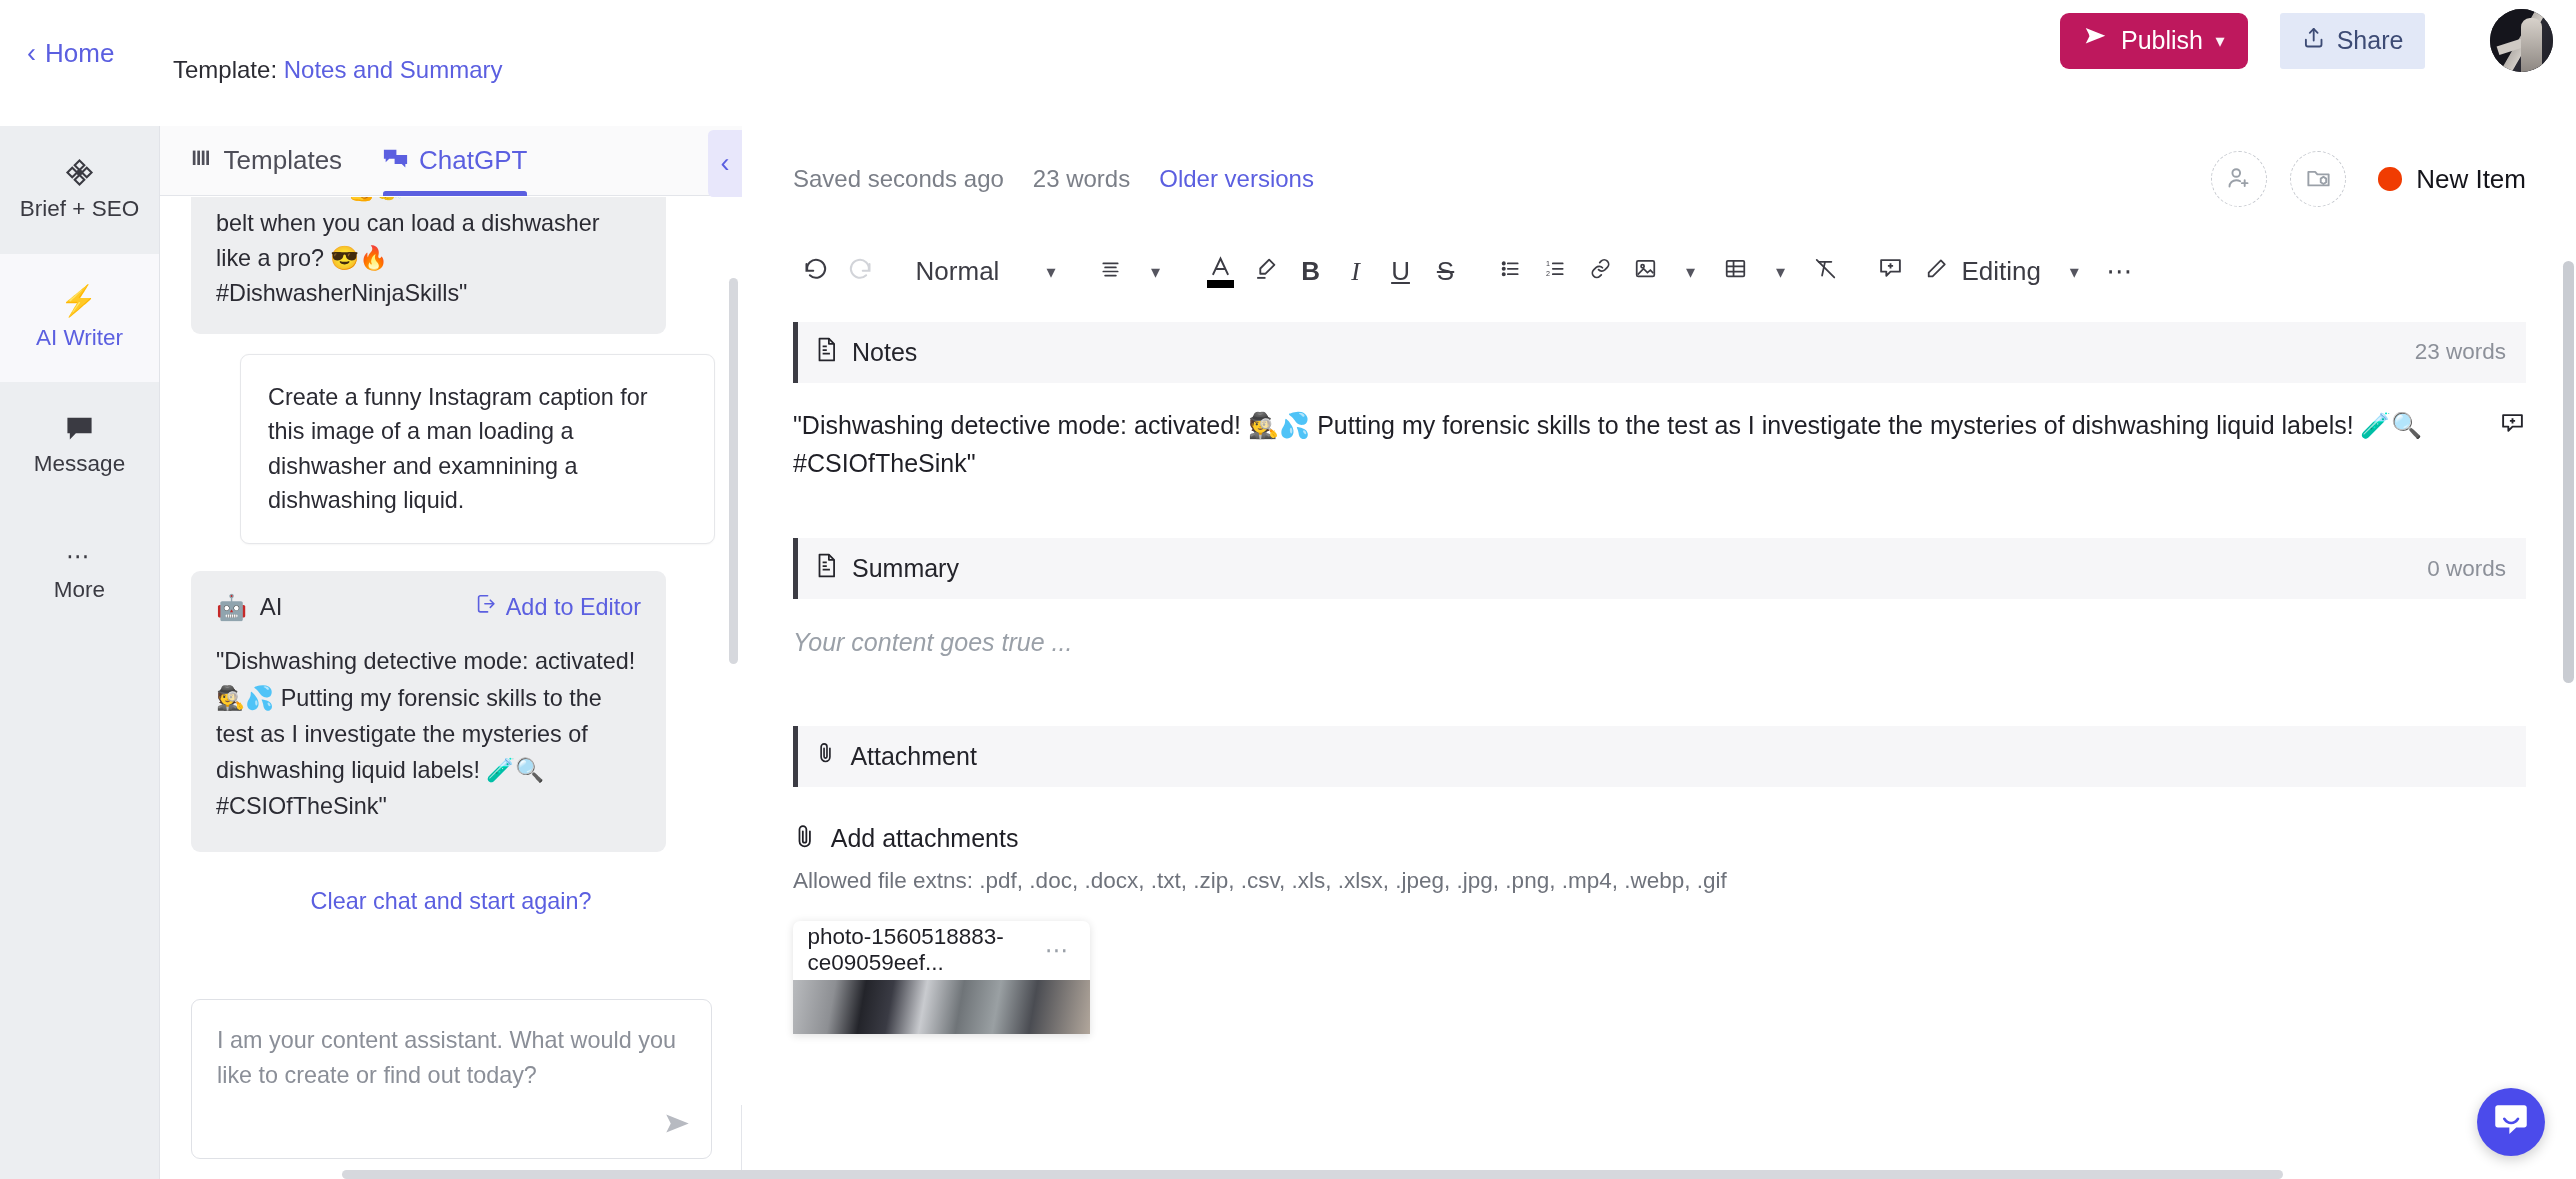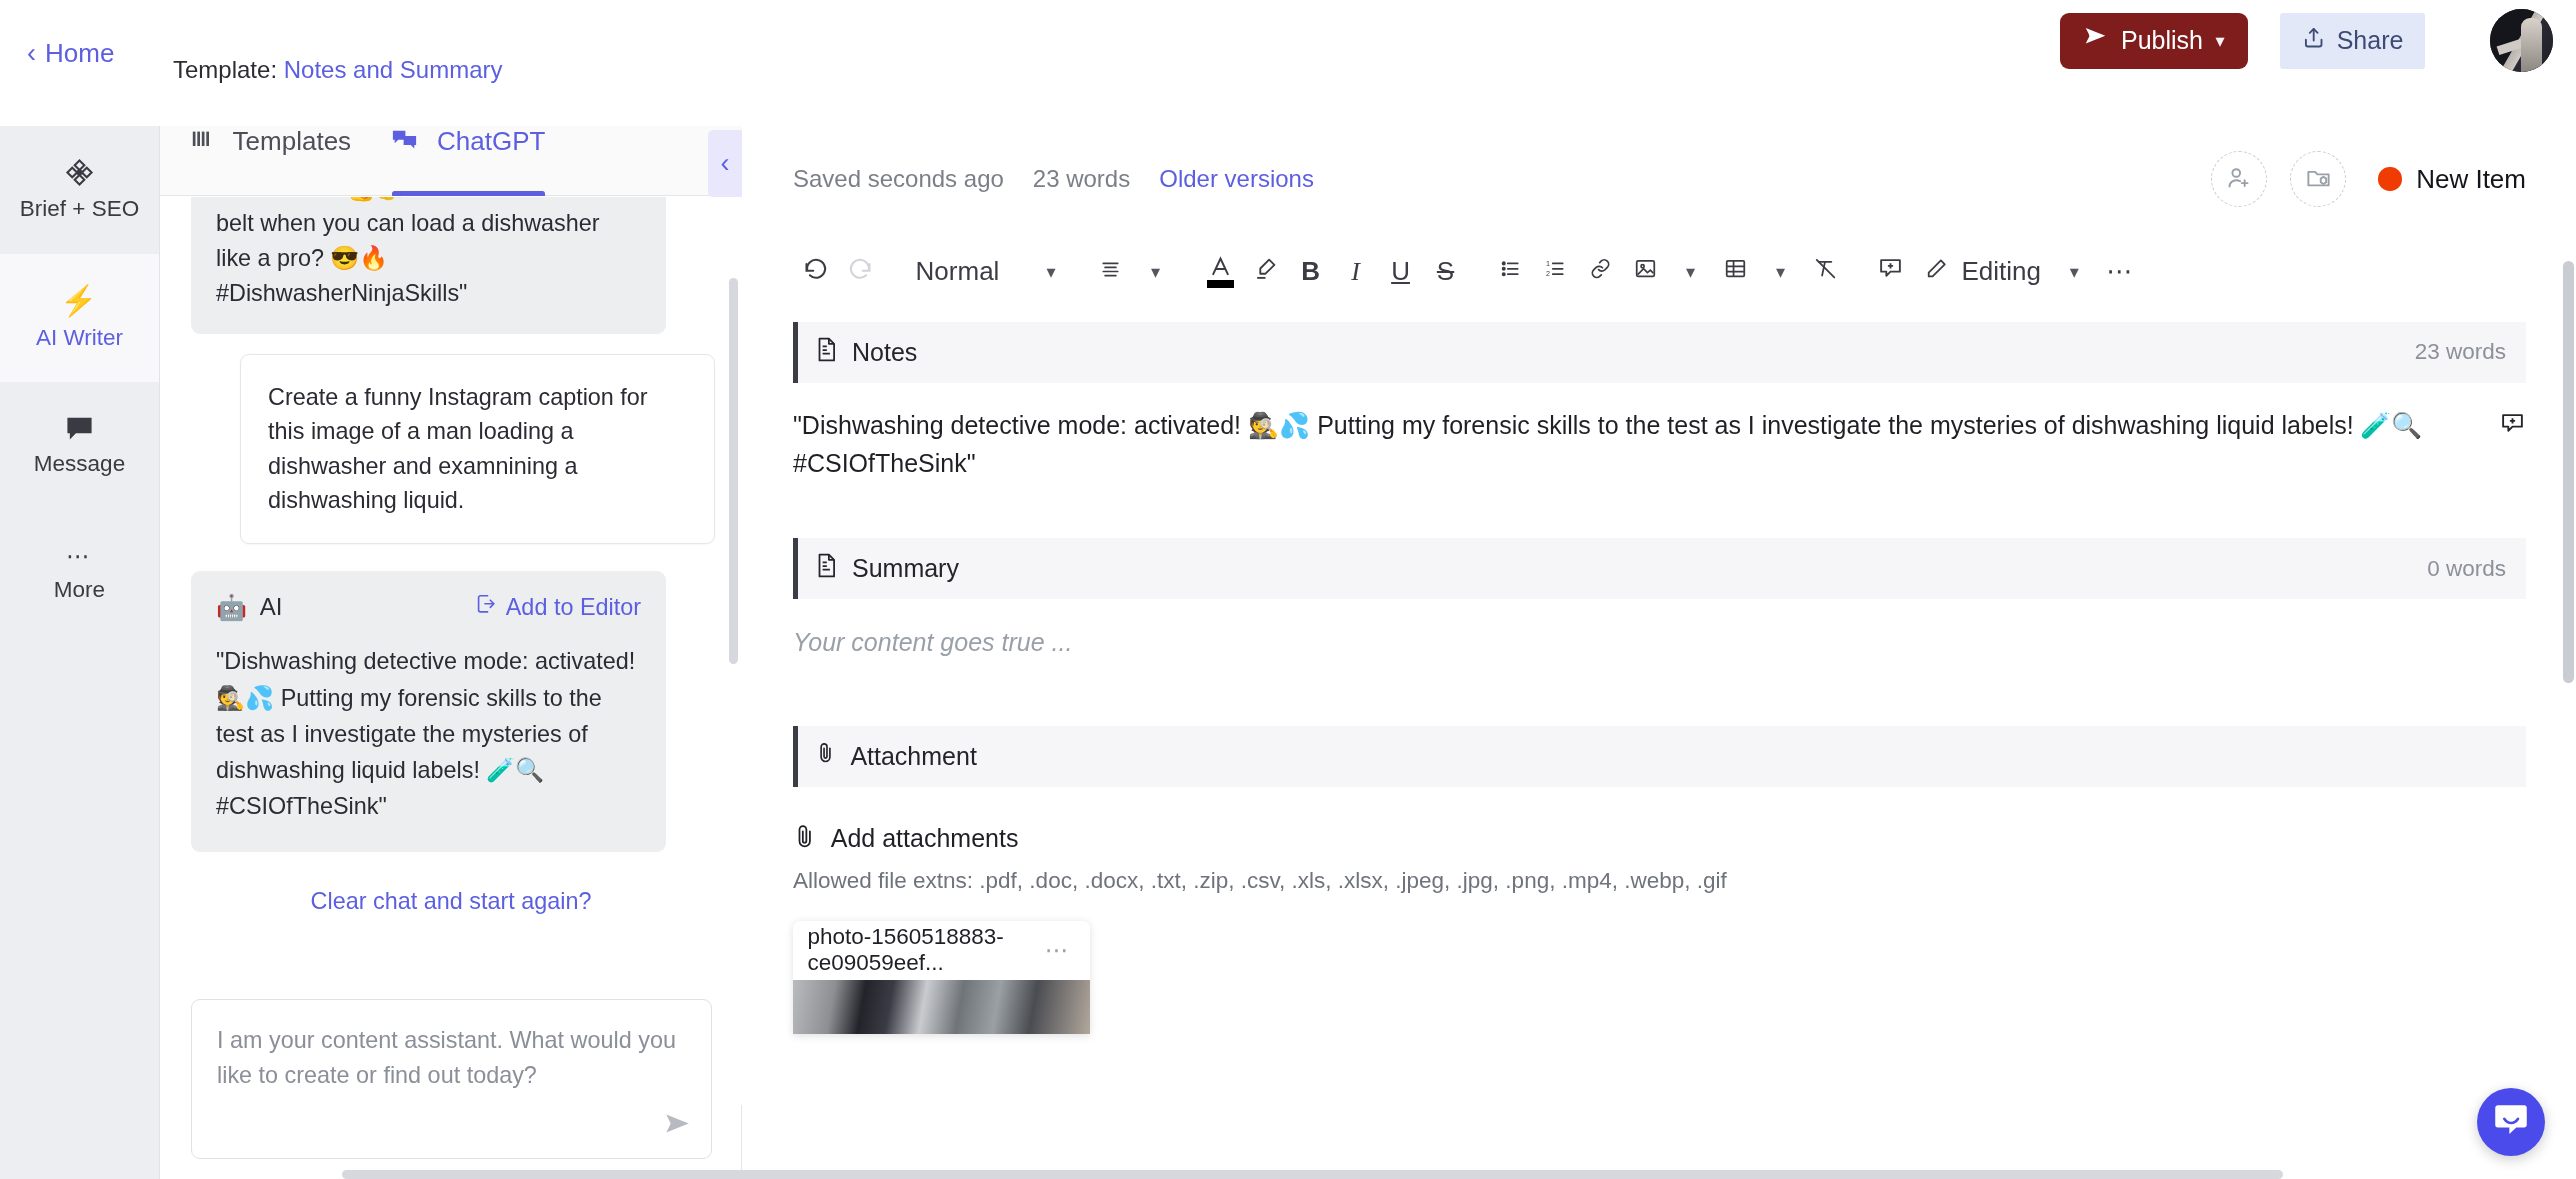--- a/index.html
+++ b/index.html
@@ -24,21 +24,21 @@
   .home-chevron { font-size: 27px; line-height: 1; font-weight: 400; }
   .template-line {
     position: absolute; left: 173px; top: 56px;
     font-size: 24px; color: #2c2c33;
   }
   .template-line .tpl-name { color: #5b5fe0; cursor: pointer; }
 
   .publish-btn {
     position: absolute; right: 328px; top: 12.6px;
     height: 56px; padding: 0 23.4px;
-    background: #7f1d1d; border-radius: 9px;
+    background: #be185d; border-radius: 9px;
     display: flex; align-items: center; gap: 12.6px;
     color: #fff; font-size: 25px; cursor: pointer;
   }
   .publish-btn .send-ico { font-size: 23.4px; transform: translateY(-0.9px); }
   .publish-btn .caret { font-size: 18px; opacity: .95; }
 
   .share-btn {
     position: absolute; right: 151px; top: 12.6px;
     height: 56px; padding: 0 21.6px;
     background: #e2e8f7; border-radius: 3px;
@@ -75,21 +75,21 @@
   .chatpanel {
     position: absolute; left: 160px; top: 126px; width: 582px; height: 1053px;
     background: #ffffff; border-right: 0.9px solid #e3e5ea;
   }
   .chat-tabs {
     position: absolute; top: 0; left: 0; width: 582px; height: 70px;
     background: #fafafb; border-bottom: 0.9px solid #e3e5ea;
     display: flex; align-items: center; padding-left: 31px; gap: 41px;
   }
   .chat-tab {
-    display: flex; align-items: flex-start; gap: 20px;
+    display: flex; align-items: center; gap: 11px;
     font-size: 26px; color: #4e4e58; height: 70px; cursor: pointer;
     position: relative;
   }
   .chat-tab.active { color: #5b5fe0; }
   .chat-tab.active::after {
     content: ""; position: absolute; left: 0; right: 0; bottom: 0;
     height: 4.5px; background: #5b5fe0; border-radius: 2.7px 2.7px 0 0;
   }
   .collapse-handle {
     position: absolute; right: 0; top: 3.6px; width: 34px; height: 67px;

